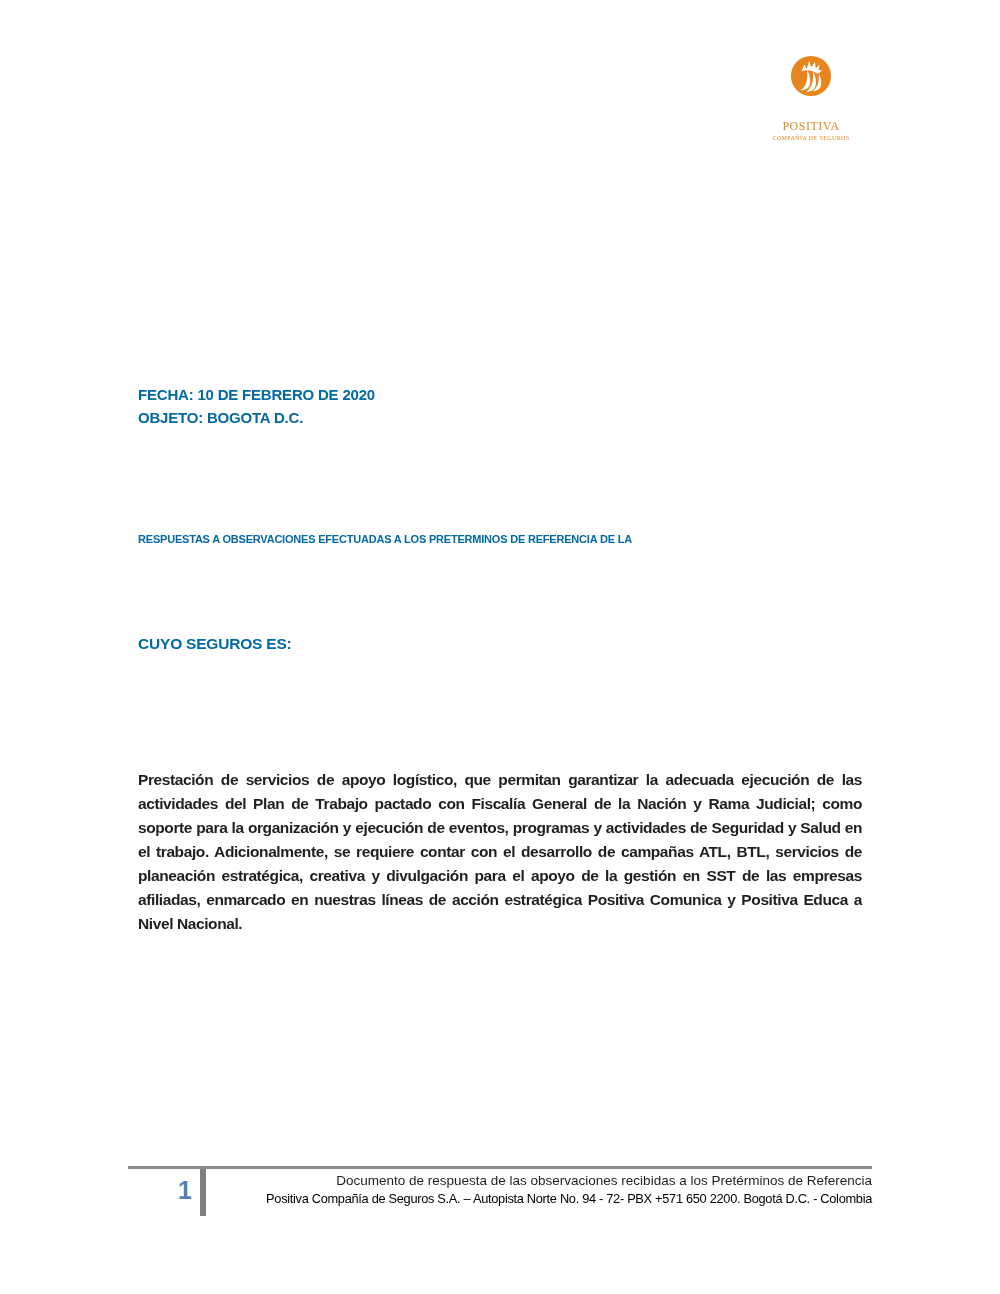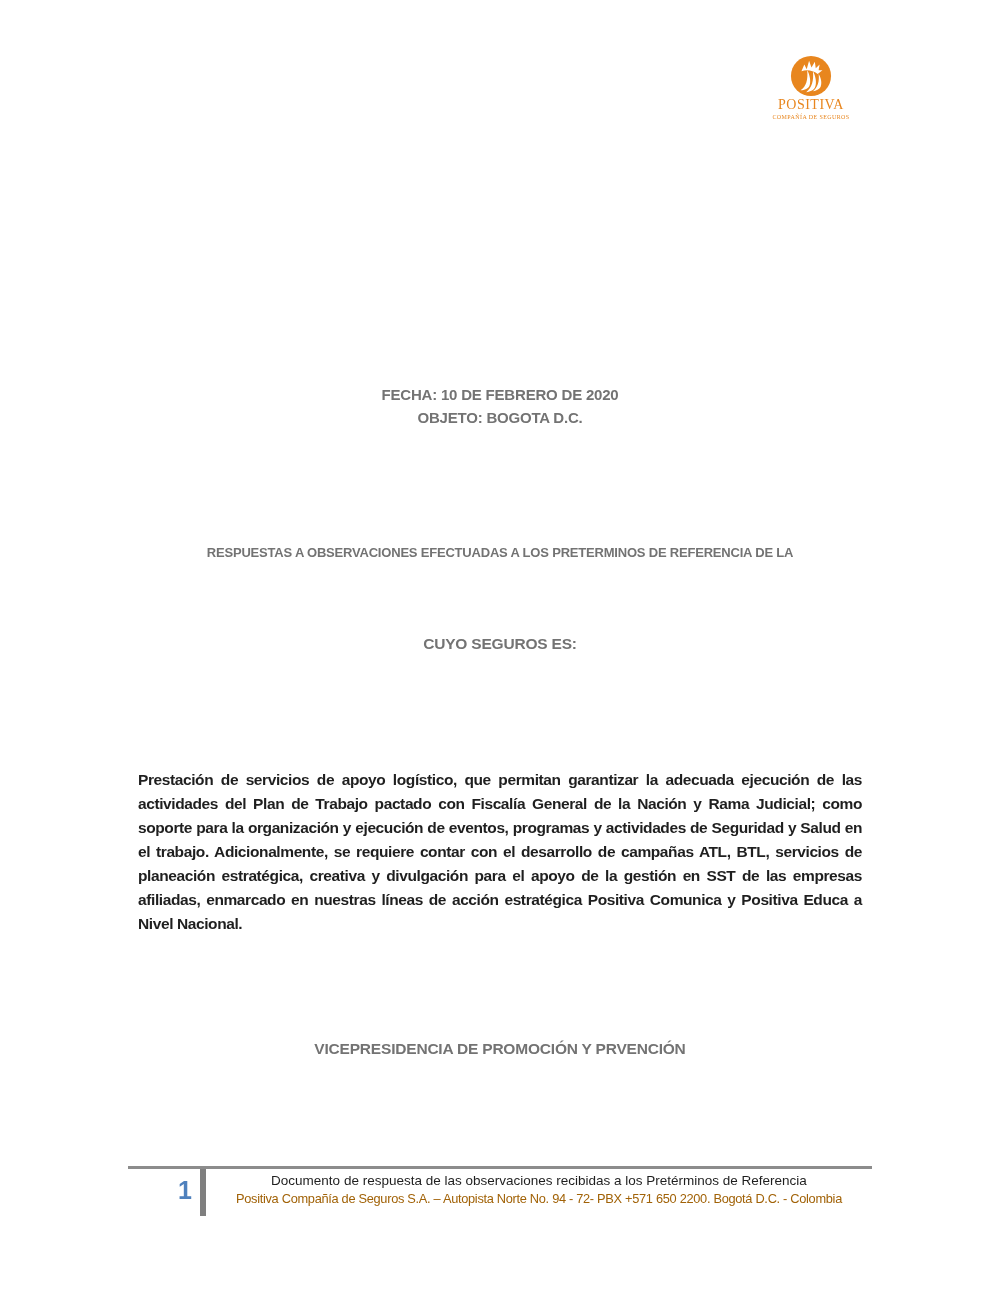--- a/index.html
+++ b/index.html
@@ -16,50 +16,49 @@
   
   .logo {
     position: absolute;
     left: 755px;
     top: 55px;
     width: 112px;
     text-align: center;
   }
   .logo .flame-wrap { line-height: 0; }
   .logo .brand {
-    margin-top: 0;
+    margin-top: 22px;
     font-family: "Liberation Serif", "DejaVu Serif", serif;
-    font-size: 14px;
+    font-size: 12px;
     letter-spacing: 0.5px;
     color: #E8861E;
     white-space: nowrap;
   }
   .logo .tagline {
     margin-top: 1px;
     font-family: "Liberation Serif", "DejaVu Serif", serif;
     font-size: 6px;
     letter-spacing: 0.4px;
     color: #E8861E;
     white-space: nowrap;
   }
 
   
   .center-block {
     position: absolute;
     left: 138px;
     width: 724px;
-    text-align: center;
     font-weight: bold;
     font-size: 15px;
     line-height: 22.5px;
     letter-spacing: -0.2px;
-    color: #737373;
+    color: #0369a1;
   }
   .date-block   { top: 384px; }
-  .title-block  { top: 528px; font-size: 13px; margin-top: 14px; }
+  .title-block  { top: 528px; font-size: 11px; }
   .subject-block{ top: 633px; font-size: 15.5px; }
   .signature-block { top: 1038px; font-size: 15.5px; }
 
   
   .body-paragraph {
     position: absolute;
     left: 138px;
     top: 733px;
     width: 724px;
     font-weight: bold;
@@ -89,25 +88,25 @@
     font-weight: bold;
     line-height: 1;
   }
   .page-num-divider {
     width: 6px;
     height: 47px;
     background: #7f7f7f;
   }
   .footer-text {
     flex: 1;
-    text-align: center;
+    text-align: right;
     padding-top: 3px;
   }
   .footer-line-1 { font-size: 13.5px; line-height: 17.5px; color: #1f1f1f; }
-  .footer-line-2 { font-size: 12.8px; line-height: 17.5px; letter-spacing: -0.3px; color: #a16207; }
+  .footer-line-2 { font-size: 12.8px; line-height: 17.5px; letter-spacing: -0.3px; color: #000000; }
 </style>
 </head>
 <body>
 
 <div class="page">
 
   <div class="logo">
     <div class="flame-wrap">
       <svg width="42" height="42" viewBox="0 0 44 44" aria-hidden="true">
         <circle cx="22" cy="22" r="21" fill="#E8861E"></circle>
@@ -127,21 +126,20 @@
   </div>
 
   <div class="center-block title-block">
     <div>RESPUESTAS A OBSERVACIONES EFECTUADAS A LOS PRETERMINOS DE REFERENCIA DE LA</div>
   </div>
 
   <div class="center-block subject-block">CUYO SEGUROS ES:</div>
 
   <div class="body-paragraph">Prestación de servicios de apoyo logístico, que permitan garantizar la adecuada ejecución de las actividades del Plan de Trabajo pactado con Fiscalía General de la Nación y Rama Judicial; como soporte para la organización y ejecución de eventos, programas y actividades de Seguridad y Salud en el trabajo. Adicionalmente, se requiere contar con el desarrollo de campañas ATL, BTL, servicios de planeación estratégica, creativa y divulgación para el apoyo de la gestión en SST de las empresas afiliadas, enmarcado en nuestras líneas de acción estratégica Positiva Comunica y Positiva Educa a Nivel Nacional.</div>
 
-  <div class="center-block signature-block">VICEPRESIDENCIA DE PROMOCIÓN Y PRVENCIÓN</div>
 
   <div class="footer">
     <div class="page-num-cell" style="color: rgb(79, 129, 189);">1</div>
     <div class="page-num-divider"></div>
     <div class="footer-text">
       <div class="footer-line-1">Documento de respuesta de las observaciones recibidas a los Pretérminos de Referencia</div>
       <div class="footer-line-2">Positiva Compañía de Seguros S.A. – Autopista Norte No. 94 - 72- PBX +571 650 2200. Bogotá D.C. - Colombia</div>
     </div>
   </div>
 

